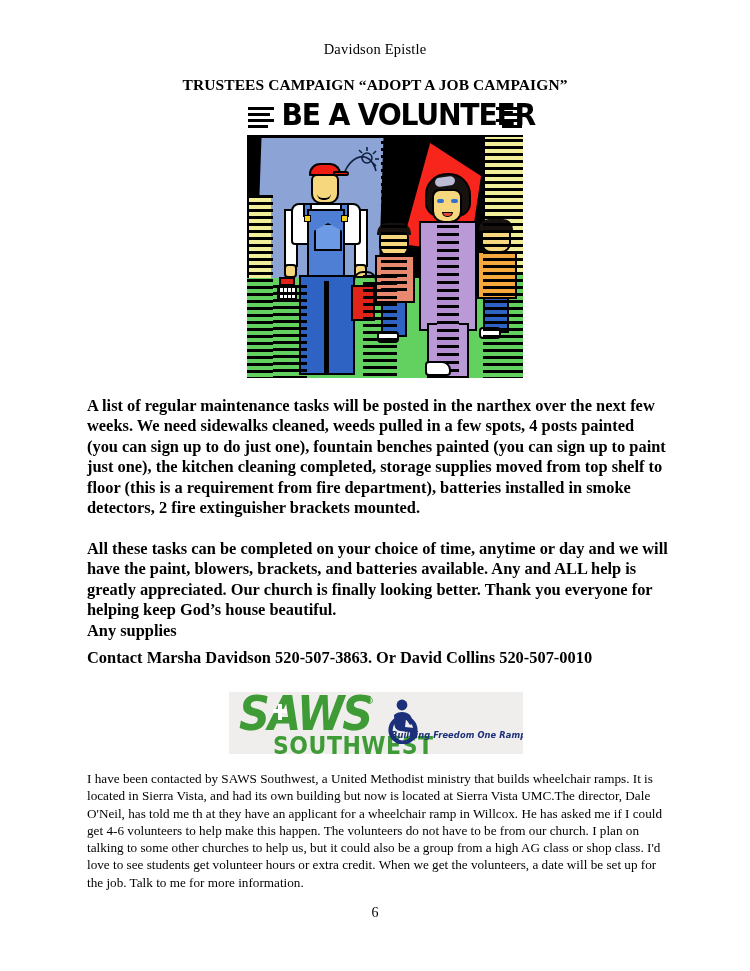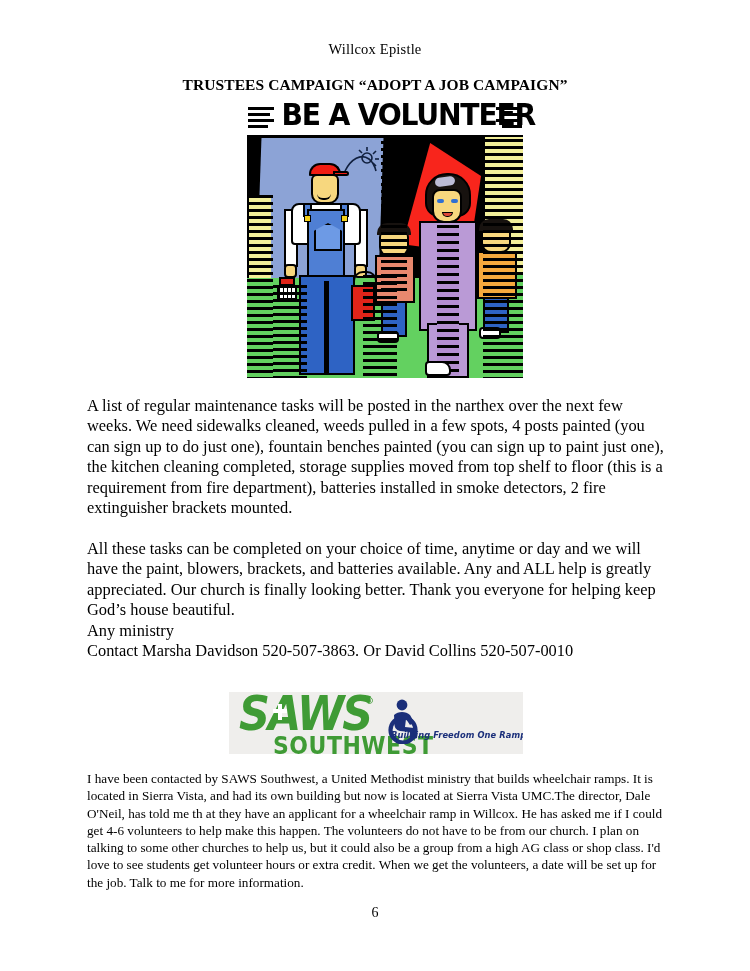--- a/index.html
+++ b/index.html
@@ -243,21 +243,21 @@
   .sun { position: absolute; left: 96px; top: 12px; width: 36px; height: 26px; }
 
   
   .body-block {
     position: absolute;
     left: 87px;
     width: 582px;
     font-size: 16.4px;
     line-height: 20.4px;
   }
-  .body-block p { margin: 0; }
+  .body-block p { margin: 0; font-weight: bold; }
   .body-block p + p { margin-top: 19px; }
   #para-main { top: 396px; }
   #para-second { top: 539px; }
 
   
   .saws-logo {
     position: absolute;
     left: 229px;
     top: 692px;
     width: 294px;
@@ -355,21 +355,21 @@
     top: 905px;
     text-align: center;
     font-size: 14px;
   }
 </style>
 </head>
 <body>
 
 <div id="page">
 
-  <div class="running-head">Willcox Epistle</div>
+  <div class="running-head">Davidson Epistle</div>
 
   <div class="headline">TRUSTEES CAMPAIGN “ADOPT A JOB CAMPAIGN”</div>
 
   <div class="artwork">
 
     <div class="art-title">
       <div class="speed-lines left">
         <i class="sl1"></i>
           <i class="sl2"></i>
           <i class="sl3"></i>
@@ -469,22 +469,22 @@
       <div class="hatch hx5"></div>
     </div>
   </div>
 
   <div class="body-block" id="para-main">
     <p>A list of regular maintenance tasks will be posted in the narthex over the next  few weeks.  We need sidewalks cleaned, weeds pulled in a few spots, 4 posts painted (you can sign up to do just one), fountain benches painted (you can sign up to paint just one), the kitchen cleaning completed, storage supplies moved from top shelf to floor (this is a requirement from fire department), batteries installed in smoke detectors, 2 fire extinguisher brackets mounted.</p>
   </div>
 
   <div class="body-block" id="para-second">
     <p>All these tasks can be completed on your choice of  time, anytime or day and we will have the paint, blowers, brackets, and batteries available. Any and ALL help is greatly appreciated. Our church is finally looking better. Thank you everyone for helping keep God’s house beautiful.</p>
-    <p style="margin-top:0">Any ministry</p>
-    <p style="margin-top:0">Contact Marsha Davidson 520-507-3863. Or David Collins 520-507-0010</p>
+    <p style="margin-top:0">Any supplies</p>
+    <p style="margin-top:7px">Contact Marsha Davidson 520-507-3863. Or David Collins 520-507-0010</p>
   </div>
 
   <div class="saws-logo">
     <div class="saws-word">SAWS</div>
     <div class="cross-mark"></div>
     <div class="saws-reg">®</div>
     <div class="saws-southwest">SOUTHWEST</div>
     <svg class="wheelchair-icon" viewBox="0 0 46 46">
       <circle cx="21" cy="7" r="5.4" fill="#1b2f7a"></circle>
       <path d="M13 17 C17 13, 25 13, 29 17 L33 24 L29 27 L25 21 L24 29 L33 30 L36 40 L31 42 L28.5 34 L19 33 C15 32, 13 29, 13.5 25 Z" fill="#1b2f7a"></path>

